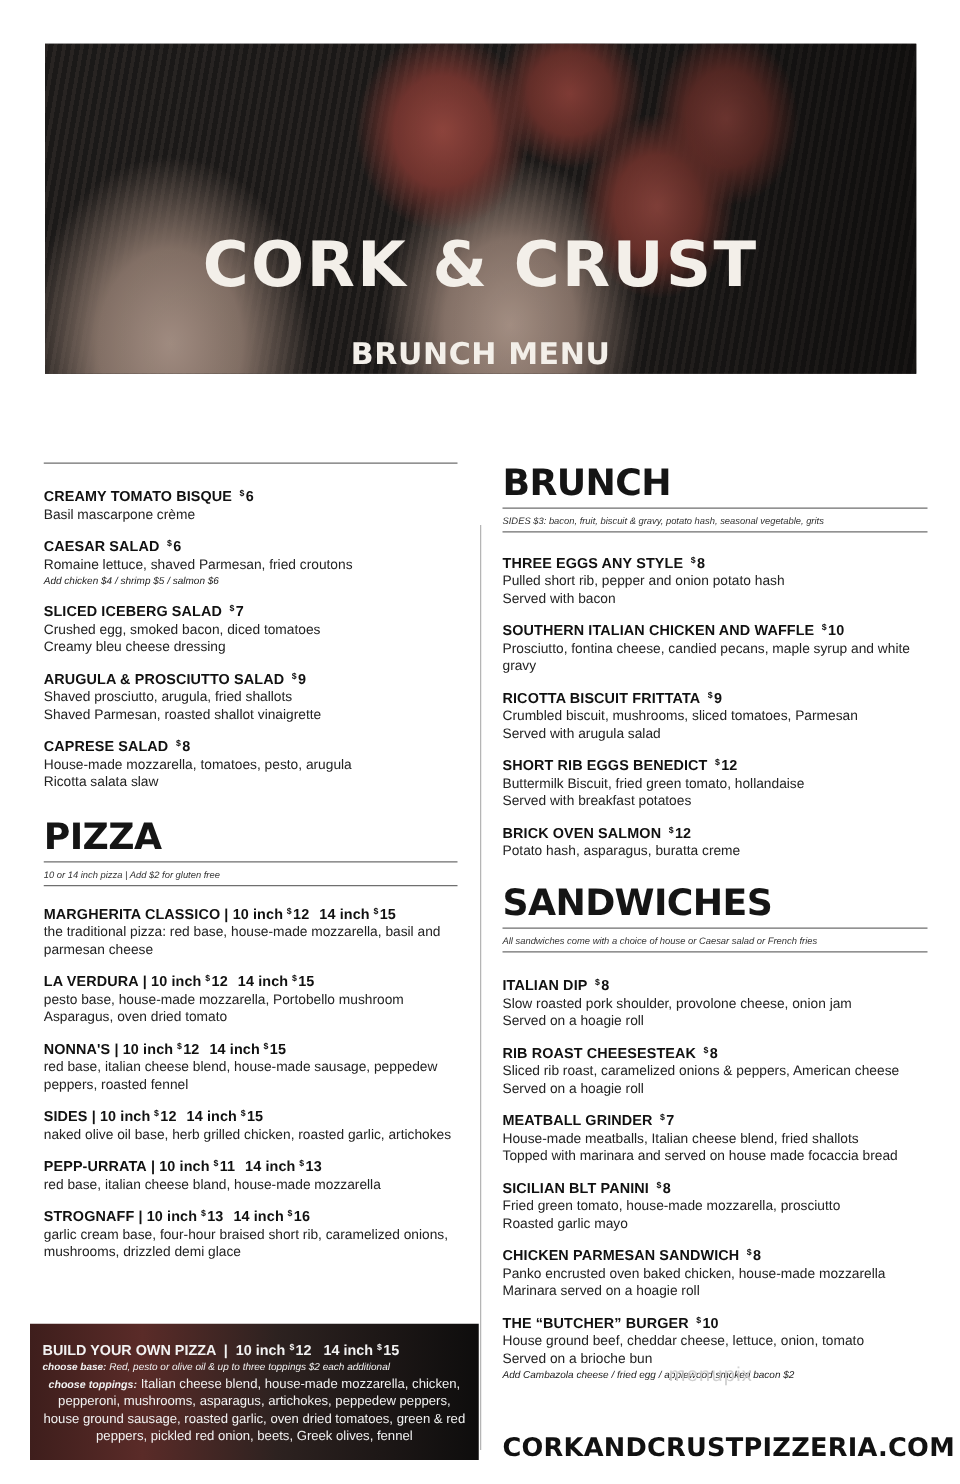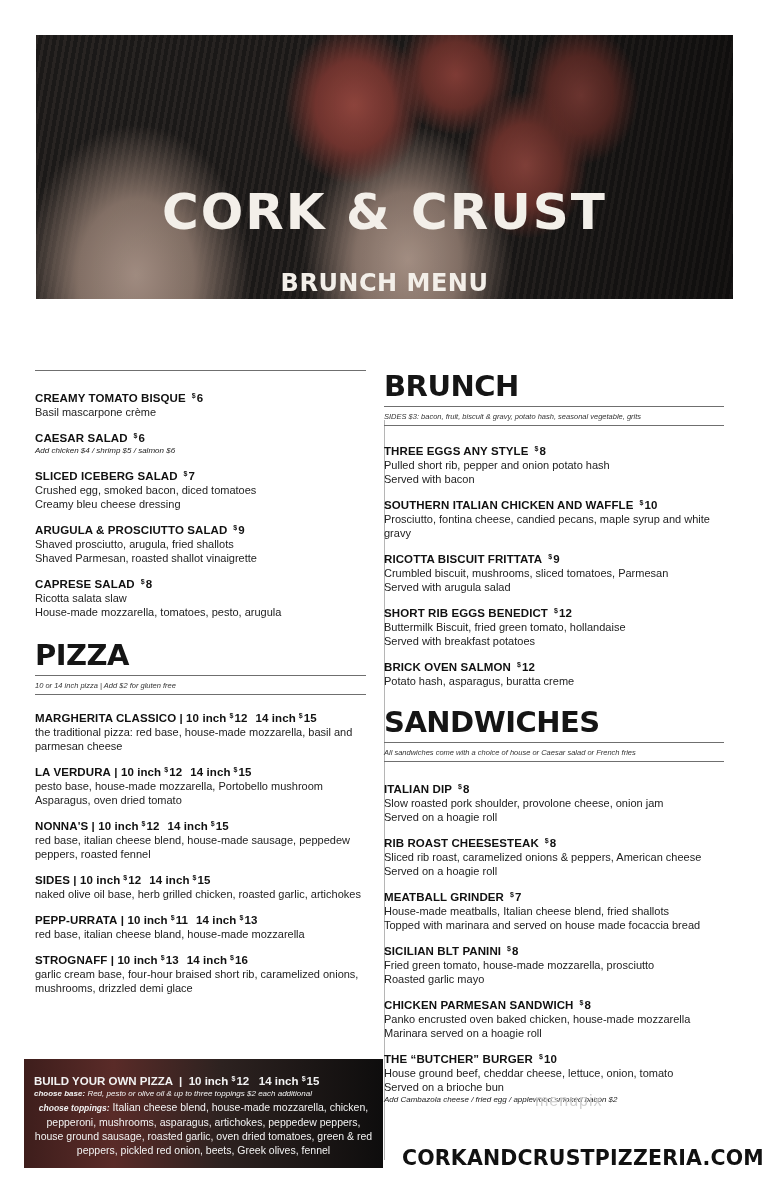--- a/index.html
+++ b/index.html
@@ -28,21 +28,21 @@
   }
   .hero-sub {
     position: absolute; left: 0; right: 0; top: 212px; text-align: center;
     font-family: "DejaVu Sans", sans-serif; font-weight: bold; font-size: 24px;
     color: #f3efe9; letter-spacing: 0.5px; line-height: 1; margin-top: 24px;
   }
 
   
   .col { position: absolute; }
   .col-left { left: 35px; width: 331px; top: 368px; }
-  .col-right { left: 384px; width: 340px; top: 368px; }
+  .col-right { left: 402px; width: 340px; top: 368px; }
   .divider-v { position: absolute; left: 384px; top: 420px; width: 1px; height: 740px; background: #b5b5b5; }
 
   .section-title {
     font-family: "DejaVu Sans", sans-serif; font-weight: bold; font-size: 29px;
     letter-spacing: -0.5px; line-height: 36px; color: #151515;
   }
   .rule { height: 1px; background: #6f6f6f; margin-top: 2px; }
   .note {
     font-style: italic; font-size: 7.5px; color: #333; padding: 5px 0 4px 0;
     border-bottom: 1px solid #6f6f6f;
@@ -92,36 +92,37 @@
 <div class="col col-left">
   <section>
     <div class="rule"></div>
     <div id="soup-items">
         <div class="item" style="margin-top: 18px;">
           <div class="item-name"><span>CREAMY TOMATO BISQUE</span><span class="item-price"><sup>$</sup><span>6</span></span></div>
           <div class="item-desc">Basil mascarpone crème</div>
         </div>
         <div class="item">
           <div class="item-name"><span>CAESAR SALAD</span><span class="item-price"><sup>$</sup><span>6</span></span></div>
+          <div class="item-desc">Romaine lettuce, shaved Parmesan, fried croutons</div>
           <div class="item-extra">Add chicken $4 / shrimp $5 / salmon $6</div>
         </div>
         <div class="item">
           <div class="item-name"><span>SLICED ICEBERG SALAD</span><span class="item-price"><sup>$</sup><span>7</span></span></div>
           <div class="item-desc">Crushed egg, smoked bacon, diced tomatoes</div>
           <div class="item-desc">Creamy bleu cheese dressing</div>
         </div>
         <div class="item">
           <div class="item-name"><span>ARUGULA &amp; PROSCIUTTO SALAD</span><span class="item-price"><sup>$</sup><span>9</span></span></div>
           <div class="item-desc">Shaved prosciutto, arugula, fried shallots</div>
           <div class="item-desc">Shaved Parmesan, roasted shallot vinaigrette</div>
         </div>
         <div class="item">
           <div class="item-name"><span>CAPRESE SALAD</span><span class="item-price"><sup>$</sup><span>8</span></span></div>
+          <div class="item-desc">House-made mozzarella, tomatoes, pesto, arugula</div>
           <div class="item-desc">Ricotta salata slaw</div>
-          <div class="item-desc">House-made mozzarella, tomatoes, pesto, arugula</div>
         </div>
       </div>
   </section>
 
   <section style="margin-top:18px;">
     <h2 class="section-title">PIZZA</h2>
     <div class="rule"></div>
     <div class="note">10 or 14 inch pizza  |  Add $2 for gluten free</div>
     <div id="pizza-items">
         <div class="item" style="margin-top: 14px;">

